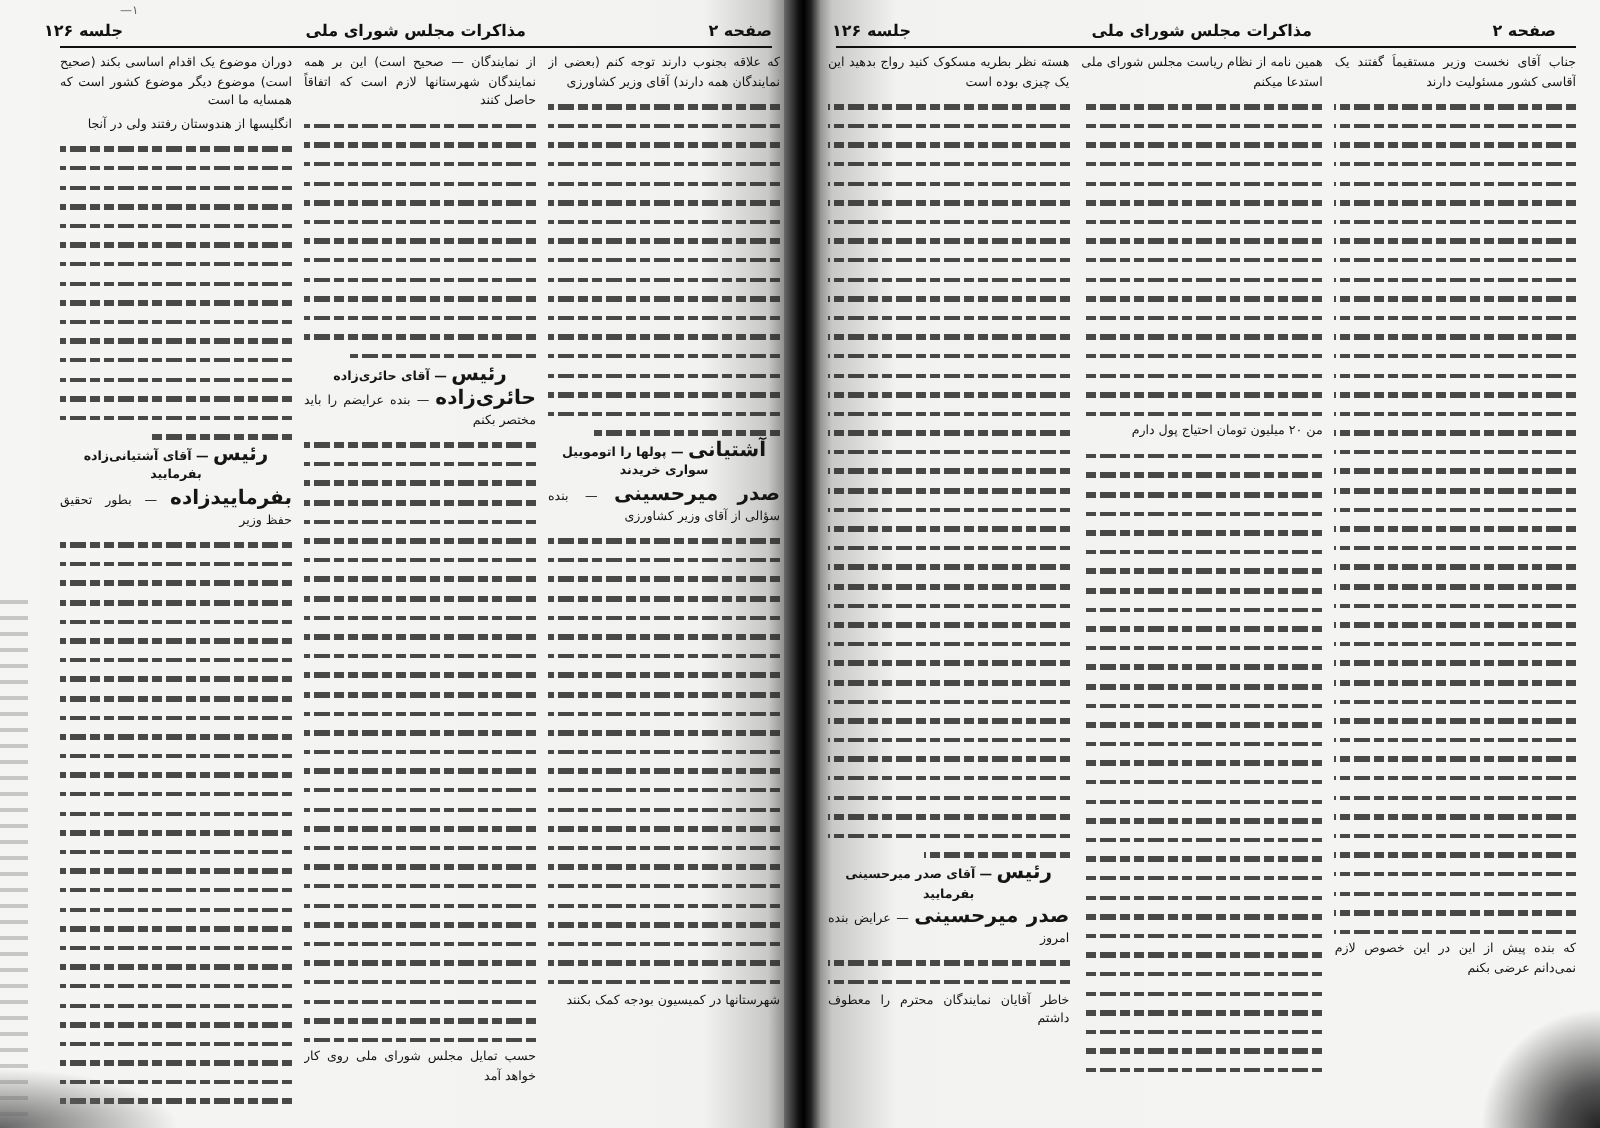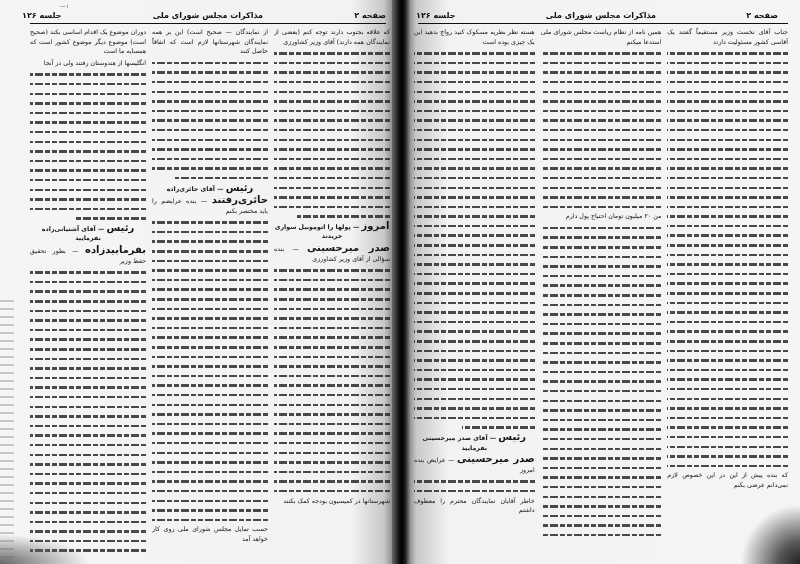--- a/index.html
+++ b/index.html
@@ -96,21 +96,21 @@
         <span class="line-fill"></span>
           <span class="line-fill"></span>
           <span class="line-fill"></span>
         <span class="line-fill"></span>
           <span class="line-fill"></span>
           <span class="line-fill"></span>
         <span class="line-fill"></span>
           <span class="line-fill"></span>
           <span class="line-fill mid"></span>
         <p class="chair">
-          <span class="speaker">امروز</span> —
+          <span class="speaker">آشتیانی</span> —
           <span>پولها را اتوموبیل سواری خریدند</span>
         </p>
         <p>
           <span class="speaker">صدر میرحسینی</span> —
           <span>بنده سؤالی از آقای وزیر کشاورزی</span>
         </p>
         <span class="line-fill"></span>
           <span class="line-fill"></span>
           <span class="line-fill"></span>
         <span class="line-fill"></span>
@@ -150,21 +150,21 @@
           <span class="line-fill"></span>
         <span class="line-fill"></span>
           <span class="line-fill"></span>
           <span class="line-fill"></span>
         <span class="line-fill mid"></span>
         <p class="chair">
           <span class="speaker">رئیس</span> —
           <span>آقای حائری‌زاده</span>
         </p>
         <p>
-          <span class="speaker">حائری‌رفتند</span> —
+          <span class="speaker">حائری‌زاده</span> —
           <span>بنده عرایضم را باید مختصر بکنم</span>
         </p>
         <span class="line-fill"></span>
           <span class="line-fill"></span>
           <span class="line-fill"></span>
         <span class="line-fill"></span>
           <span class="line-fill"></span>
           <span class="line-fill"></span>
         <span class="line-fill"></span>
           <span class="line-fill"></span>

